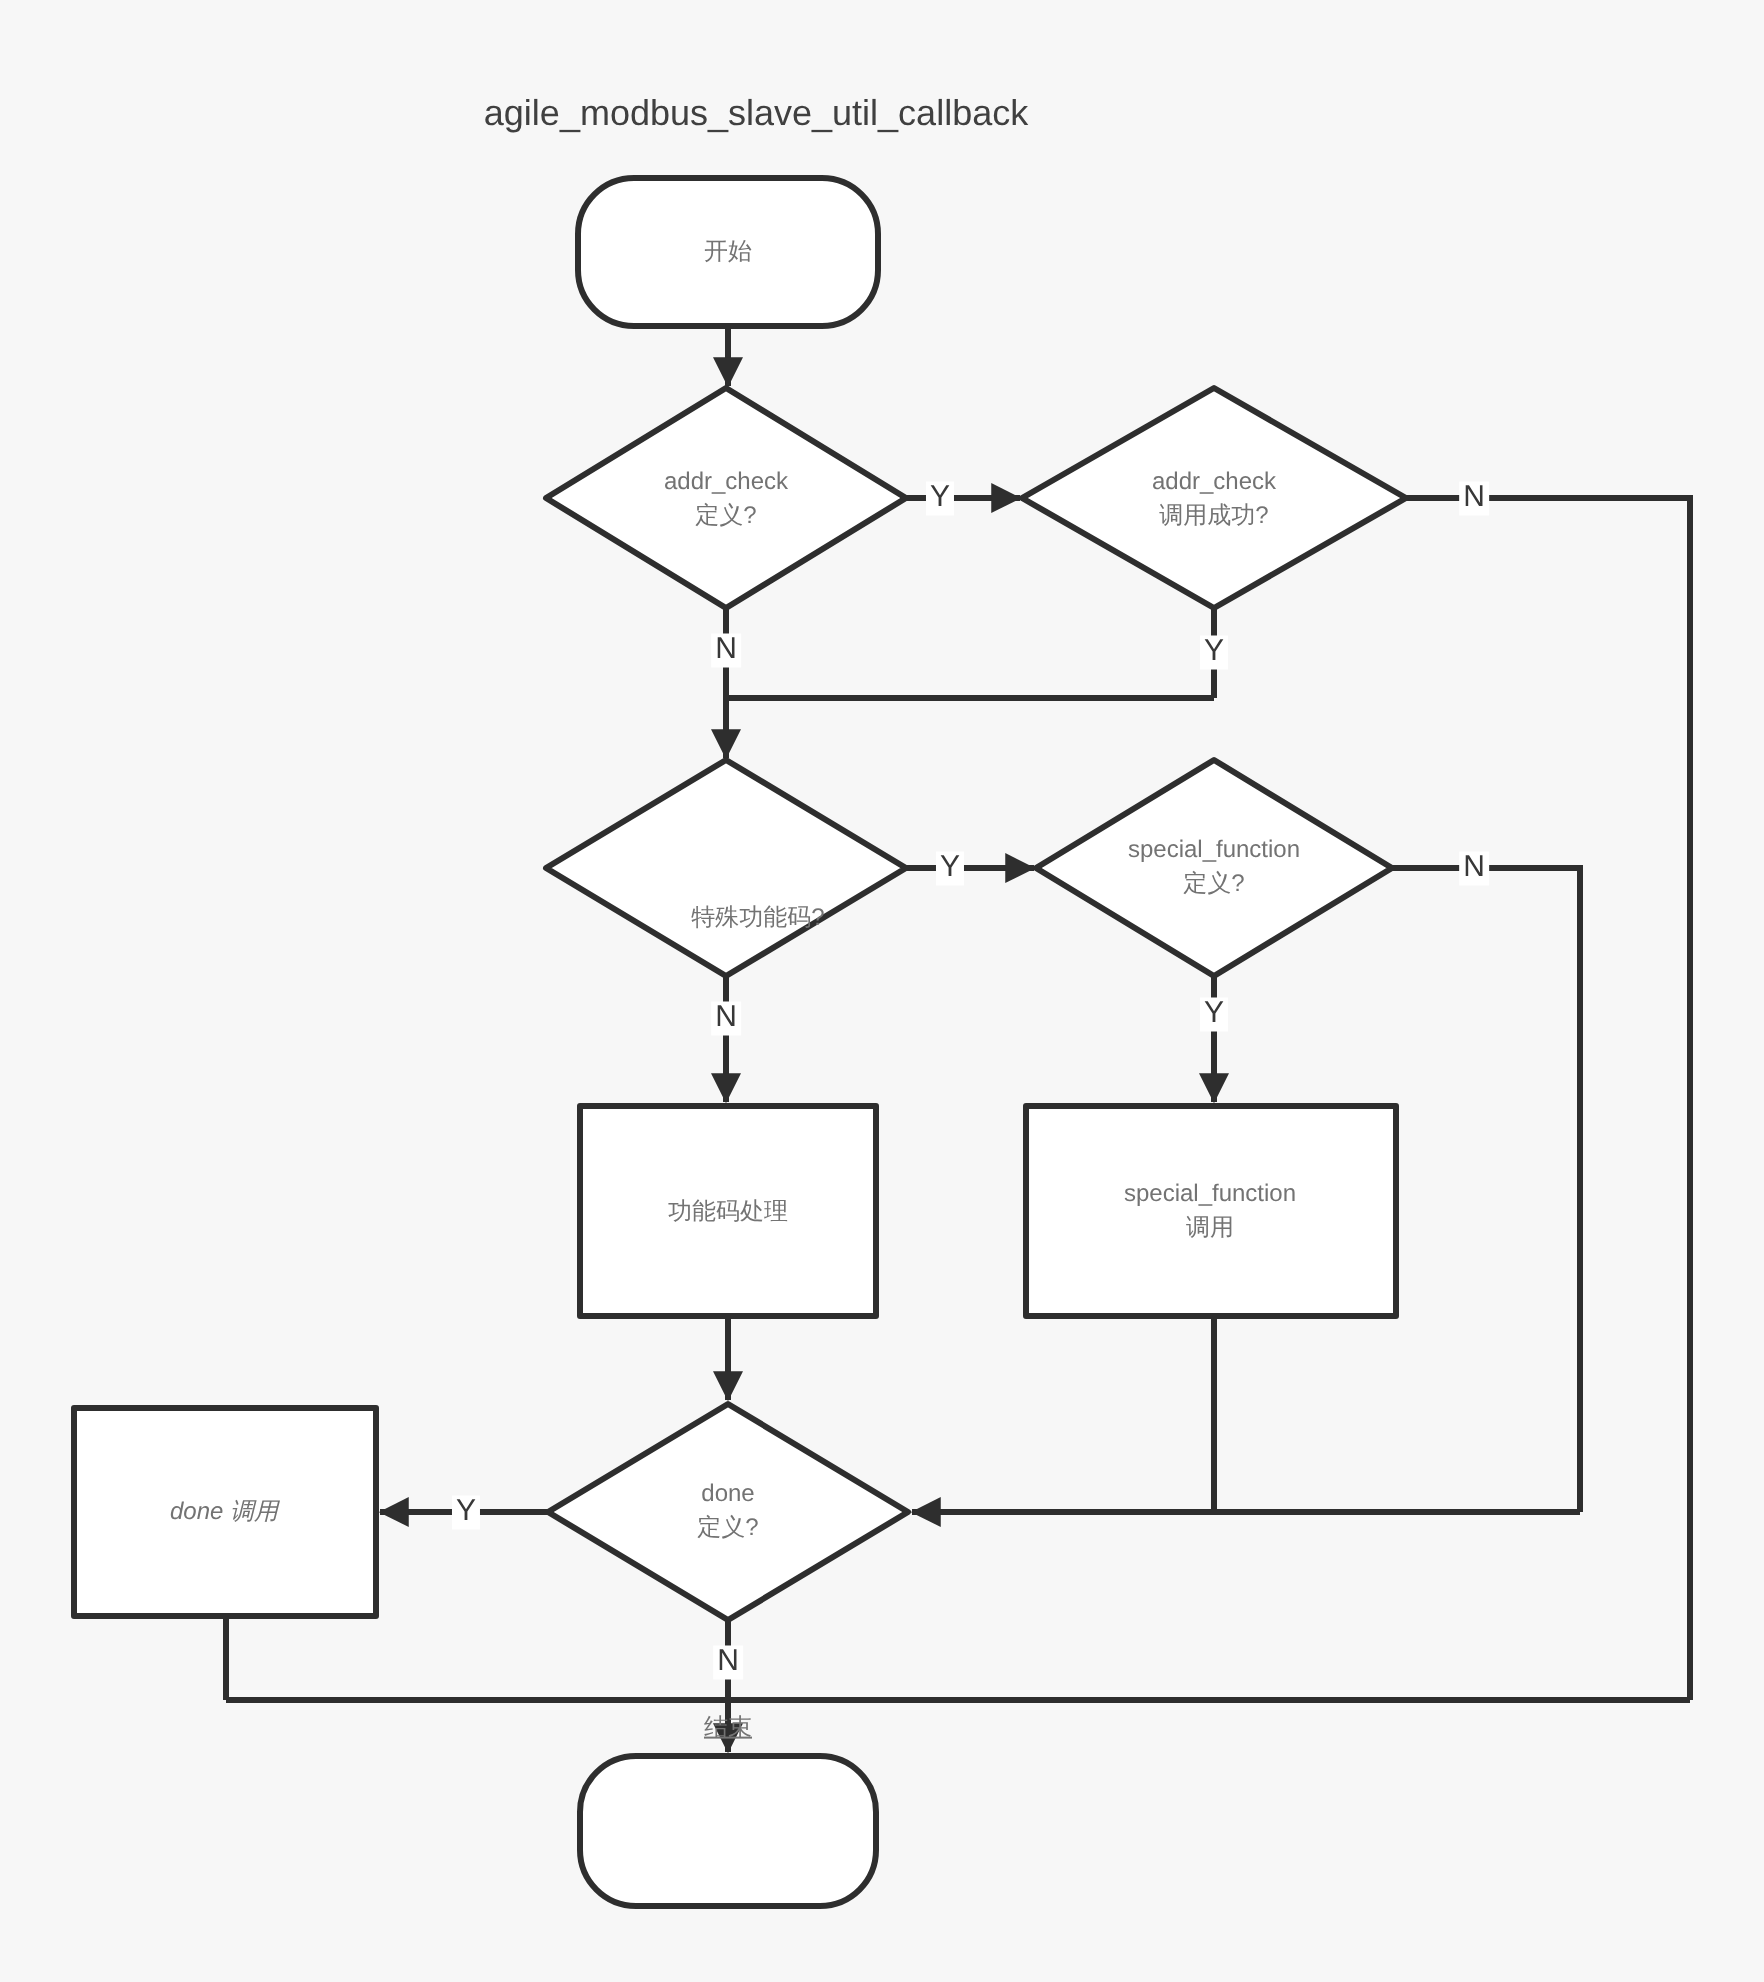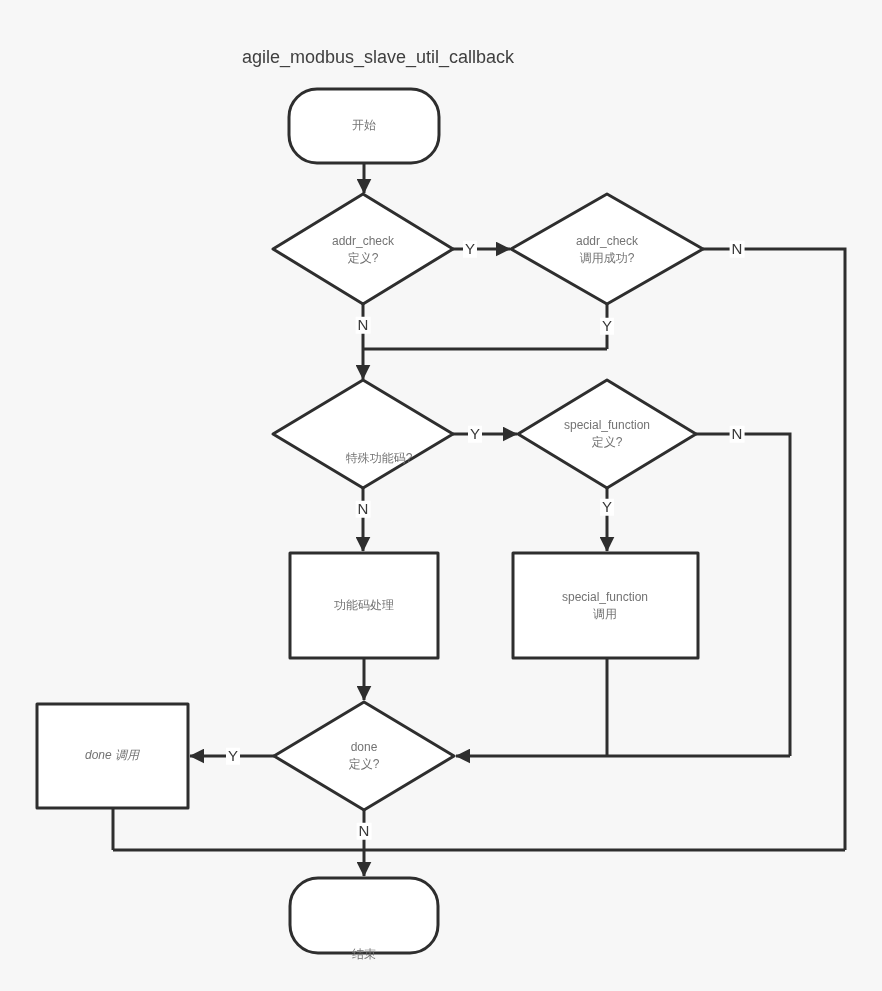--- a/index.html
+++ b/index.html
@@ -112,21 +112,21 @@
 调用成功?</div>
   <div class="nlabel" style="left:363px;top:459px;margin-left:16px;">特殊功能码?</div>
   <div class="nlabel" style="left:607px;top:434px;">special_function
 定义?</div>
   <div class="nlabel" style="left:364px;top:606px;text-align:center;">功能码处理</div>
   <div class="nlabel" style="left:605px;top:606px;">special_function
 调用</div>
   <div class="nlabel" style="left:364px;top:756px;">done
 定义?</div>
   <div class="nlabel" style="left:112px;top:756px;font-style:italic;">done 调用</div>
-  <div class="nlabel" style="left:364px;top:955px;">结束</div>
+  <div class="nlabel" style="left:364px;top:864px;text-decoration:underline;">结束</div>
 
   <div class="elabel" style="left:470px;top:249px;">Y</div>
   <div class="elabel" style="left:737px;top:249px;">N</div>
   <div class="elabel" style="left:363px;top:325px;">N</div>
   <div class="elabel" style="left:607px;top:326px;">Y</div>
   <div class="elabel" style="left:475px;top:434px;">Y</div>
   <div class="elabel" style="left:737px;top:434px;">N</div>
   <div class="elabel" style="left:363px;top:509px;">N</div>
   <div class="elabel" style="left:607px;top:507px;">Y</div>
   <div class="elabel" style="left:233px;top:756px;">Y</div>

